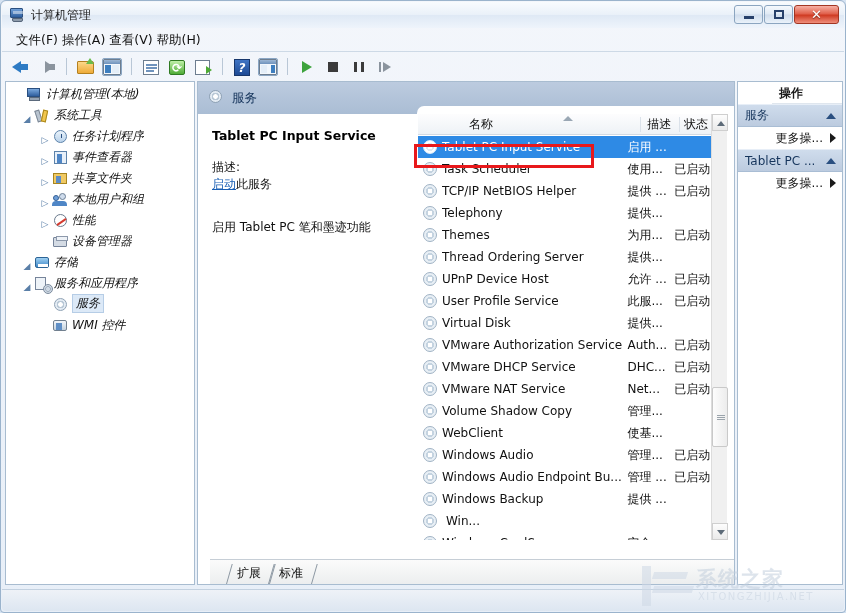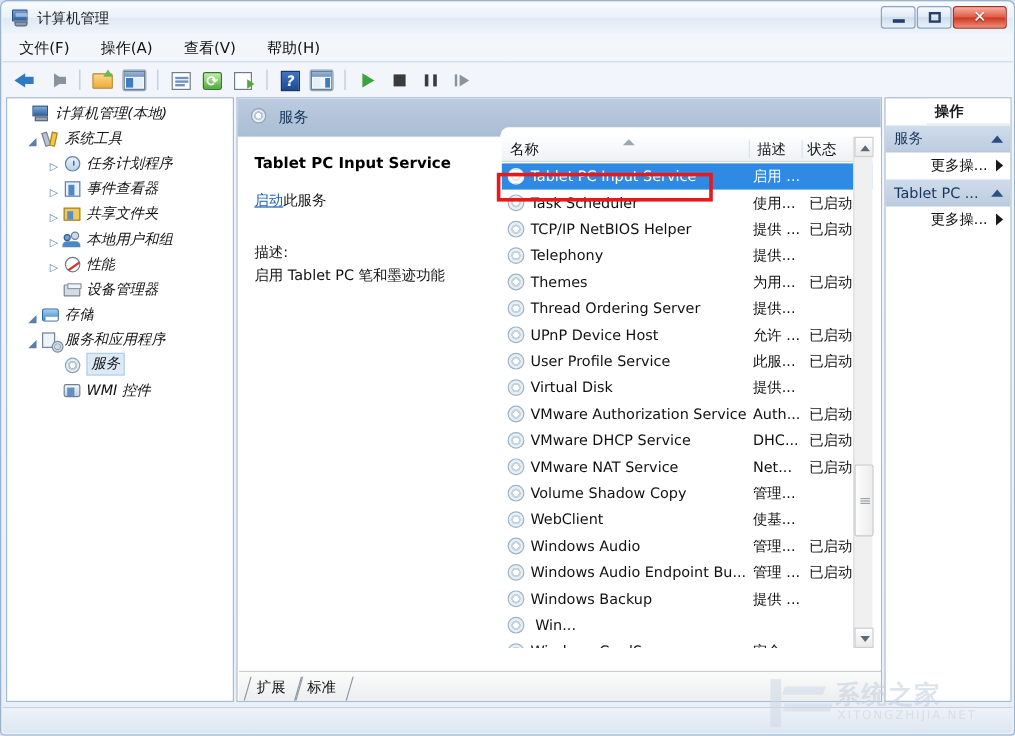--- a/index.html
+++ b/index.html
@@ -51,21 +51,21 @@
   #btn-close {
     width: 45px;
     background: linear-gradient(to bottom,#f6b0a4 0%,#e0604b 46%,#cf3a22 54%,#ef8f7c 100%);
     border-color: #a23522; color: #fff; font-weight: bold; font-size: 13px;
     text-shadow: 0 1px 1px rgba(0,0,0,.45);
   }
 
   
   #menubar {
     position: absolute; left: 1px; top: 27px; width: 842px; height: 24px;
-    display: flex; align-items: center; padding-left: 12px; gap: 22px;
+    display: flex; align-items: center; padding-left: 12px; 
     background: transparent;
   }
   .menu-item { font-size: 12.5px; color: #111; cursor: default; padding: 2px 2px; }
   #menu-sep {
     position: absolute; left: 1px; top: 50px; width: 842px; height: 1px; background: #cdd9e6;
   }
 
   
   #toolbar {
     position: absolute; left: 1px; top: 52px; width: 842px; height: 27px;
@@ -217,21 +217,21 @@
     background: #fff; border-radius: 7px 0 0 0;
   }
   #list-cols {
     position: absolute; left: 1px; top: 8px; width: 309px; height: 21px;
     display: flex; align-items: center;
     background: linear-gradient(to bottom,#fdfdfe,#eef2f6);
     border-bottom: 1px solid #d2dae3;
   }
   .colh { font-size: 12px; color: #111; position: relative; height: 21px; line-height: 21px; }
   .colh .sep { position:absolute; right:0; top:3px; width:1px; height:15px; background:#dbe2ea; }
-  #col-name { width: 207px; padding-left: 7px; }
+  #col-name { width: 207px; padding-left: 7px; margin-left: 44px; }
   #col-desc { width: 44px; padding-left: 6px; }
   #col-state { width: 54px; padding-left: 4px; }
   #sort-caret {
     position: absolute; left: 101px; top: 2px; width: 0; height: 0;
     border-left: 5px solid transparent; border-right: 5px solid transparent;
     border-bottom: 5px solid #9aa7b4;
   }
   #rows {
     position: absolute; left: 1px; top: 30px; width: 309px; bottom: 18px; overflow: hidden;
   }
@@ -280,23 +280,23 @@
     border-top: 4px solid transparent; border-bottom: 4px solid transparent; }
   #hleft .tri { left: 5px; border-right: 5px solid #5d6b78; }
   #hright .tri { left: 6px; border-left: 5px solid #5d6b78; }
   #hthumb { position: absolute; left: 19px; top: 0; width: 180px; height: 16px;
     background: linear-gradient(to bottom,#fdfdfd,#ececec); border: 1px solid #c9c9c9; border-radius: 2px; }
   #hthumb .grip { position: absolute; top: 5px; left: 84px; width: 10px; height: 6px; }
   #hthumb .grip i { float: left; width: 1px; height: 6px; background: #9aa3ab; margin-right: 1px; }
 
   
   #tabs {
-    position: absolute; left: 1px; bottom: 0; width: 536px; height: 25px;
+    position: absolute; left: 12px; bottom: 0; width: 536px; height: 25px;
     background: linear-gradient(to bottom,#fbfbfb,#eceeef);
-    border-top: 1px solid #c6ced6; display: flex; align-items: flex-end; padding-left: 4px;
+    border-top: 1px solid #c6ced6; display: flex; align-items: flex-end; padding-left: 16px;
   }
   .tab {
     position: relative; height: 20px; line-height: 19px; font-size: 12px; color: #111;
     padding: 0 9px 0 11px; margin-right: -2px; cursor: default;
   }
   .tab:before {
     content:""; position:absolute; left:0; top:0; height:20px; width:10px;
     border-left:1px solid #8d98a3; transform: skewX(-16deg); transform-origin: bottom left;
   }
   .tab:after {
@@ -545,24 +545,24 @@
 
       <div id="svc-header">
         <span class="hicon">
             <i class="icn-gear" style="left:1px;top:0;"></i>
           </span>
         <span class="htxt">服务</span>
       </div>
 
       <div id="detail-pane">
         <div id="detail-title">Tablet PC Input Service</div>
+        <div id="detail-desc-label">描述:</div>
         <div id="detail-action">
           <a>启动</a><span>此服务</span>
         </div>
-        <div id="detail-desc-label">描述:</div>
         <div id="detail-desc-text">启用 Tablet PC 笔和墨迹功能</div>
       </div>
 
       <div id="list-sheet">
         <div id="list-cols">
           <div class="colh" id="col-name">
             <span>名称</span>
             <span id="sort-caret"></span>
             <span class="sep"></span>
           </div>

